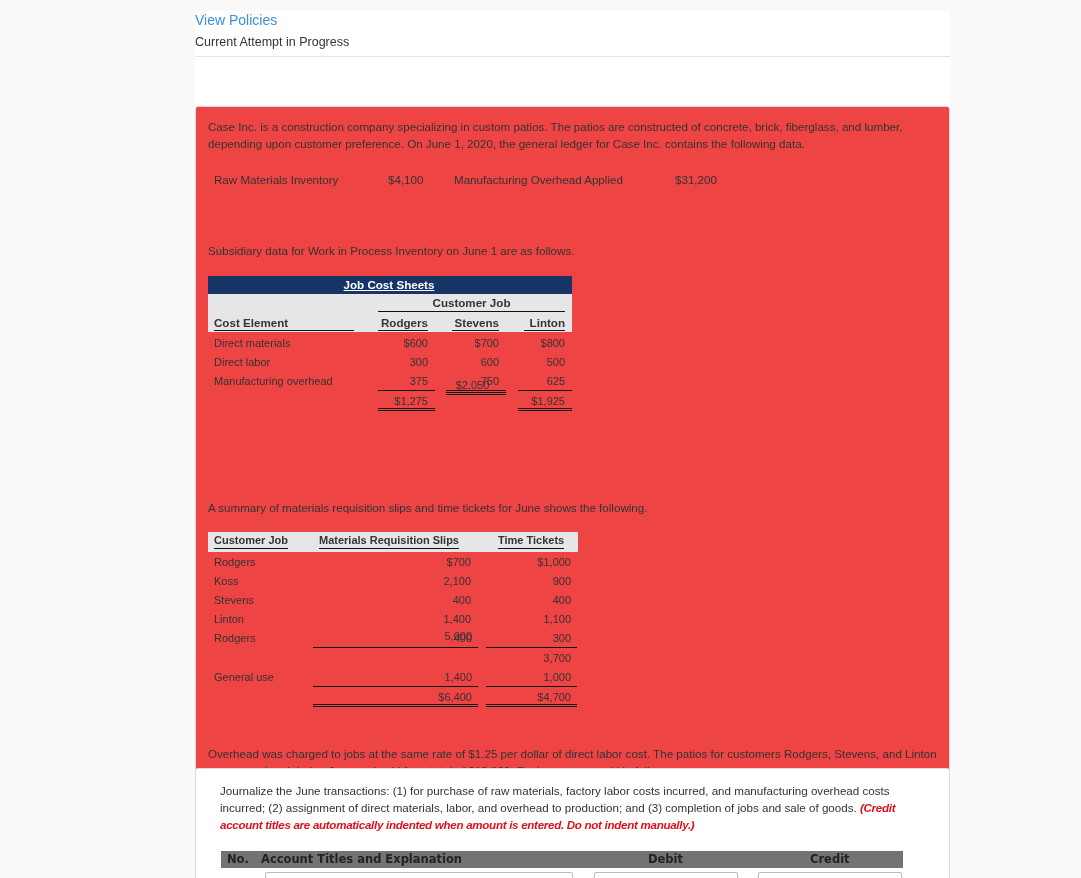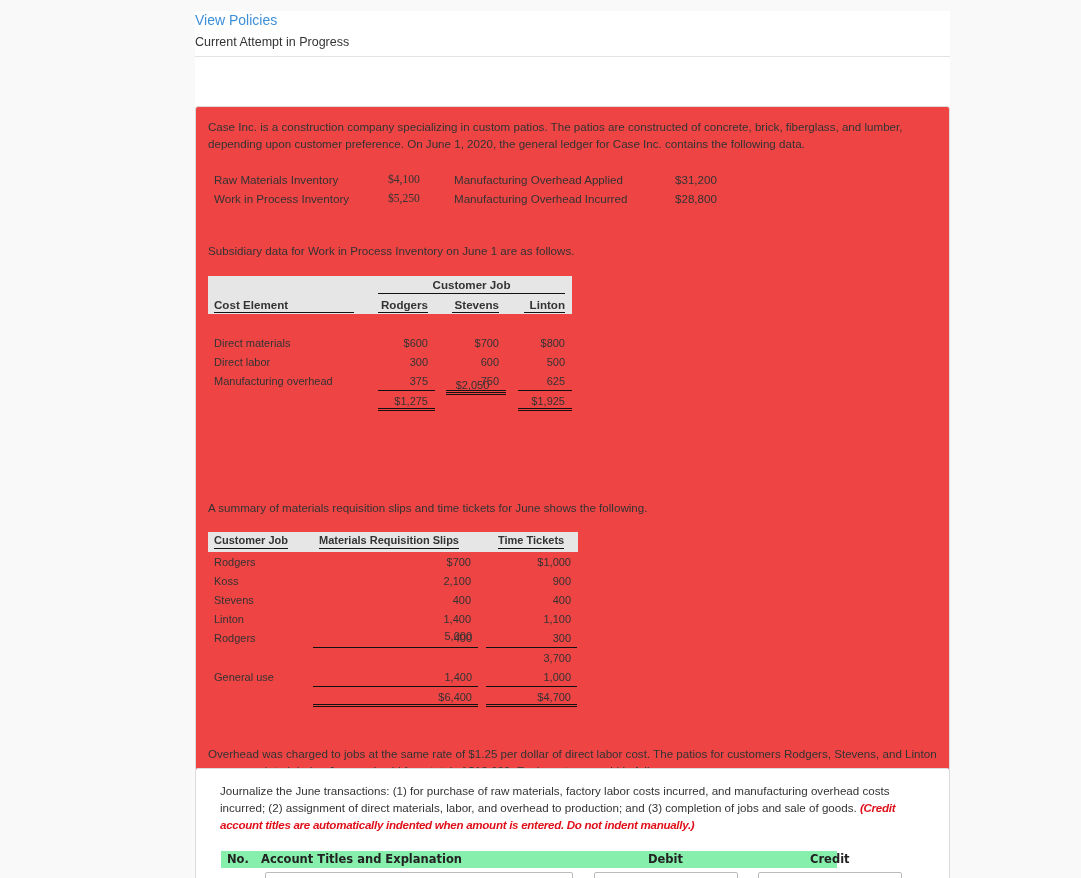--- a/index.html
+++ b/index.html
@@ -59,21 +59,21 @@
       font-size: 11.6px;
       border-collapse: collapse;
     }
     .ledger-table td {
       height: 19px;
       padding: 0;
       white-space: nowrap;
       color: #333;
     }
     .ledger-table td.lbl1 { width: 174px; }
-    .ledger-table td.val1 { width: 66px; font-family: Liberation Serif, serif; }
+    .ledger-table td.val1 { width: 66px; }
     .ledger-table td.lbl2 { width: 221px; }
     .ledger-table td.val2 { width: 60px; }
 
     
     .jcs {
       position: absolute;
       left: 12px; top: 169px;
       width: 364px;
     }
     .jcs-title {
@@ -142,22 +142,22 @@
     }
     .red-note {
       color: #e0101a;
       font-weight: bold;
       font-style: italic;
       letter-spacing: -0.3px;
     }
     .journal-header {
       position: absolute;
       left: 25px; top: 82px;
-      width: 616px; height: 17px;
-      background: #86efac;
+      width: 682px; height: 17px;
+      background: #737373;
       font-family: "DejaVu Sans", sans-serif;
       font-size: 11.5px;
       font-weight: bold;
       color: #222;
     }
     .journal-header span { position: absolute; top: 1px; }
     .jinput {
       position: absolute;
       top: 103px;
       height: 20px;
@@ -180,32 +180,27 @@
     <div class="txt" style="left:12px; top:11px; width:720px;">Case Inc. is a construction company specializing in custom patios. The patios are constructed of concrete, brick, fiberglass, and lumber, depending upon customer preference. On June 1, 2020, the general ledger for Case Inc. contains the following data.</div>
 
     <table class="ledger-table">
       <tbody>
           <tr>
         <td class="lbl1">Raw Materials Inventory</td>
         <td class="val1">$4,100</td>
         <td class="lbl2">Manufacturing Overhead Applied</td>
         <td class="val2">$31,200</td>
       </tr>
-      <tr>
-        <td class="lbl1">Work in Process Inventory</td>
-        <td class="val1">$5,250</td>
-        <td class="lbl2">Manufacturing Overhead Incurred</td>
-        <td class="val2">$28,800</td>
-      </tr>
     </tbody>
       </table>
 
     <div class="txt" style="left:12px; top:135px;">Subsidiary data for Work in Process Inventory on June 1 are as follows.</div>
 
     <div class="jcs">
+      <div class="jcs-title"><span>Job Cost Sheets</span></div>
       <div class="jcs-head">
         <div class="jcs-custjob">Customer Job</div>
         <div class="jcs-colhead ul" style="left:6px; width:140px;">Cost Element</div>
         <div class="jcs-colhead ul" style="left:170px; width:50px; text-align:right;">Rodgers</div>
         <div class="jcs-colhead ul" style="left:244px; width:47px; text-align:right;">Stevens</div>
         <div class="jcs-colhead ul" style="left:316px; width:41px; text-align:right;">Linton</div>
       </div>
     </div>
 
     <div class="row" style="left:18px; top:227px;">Direct materials</div>

